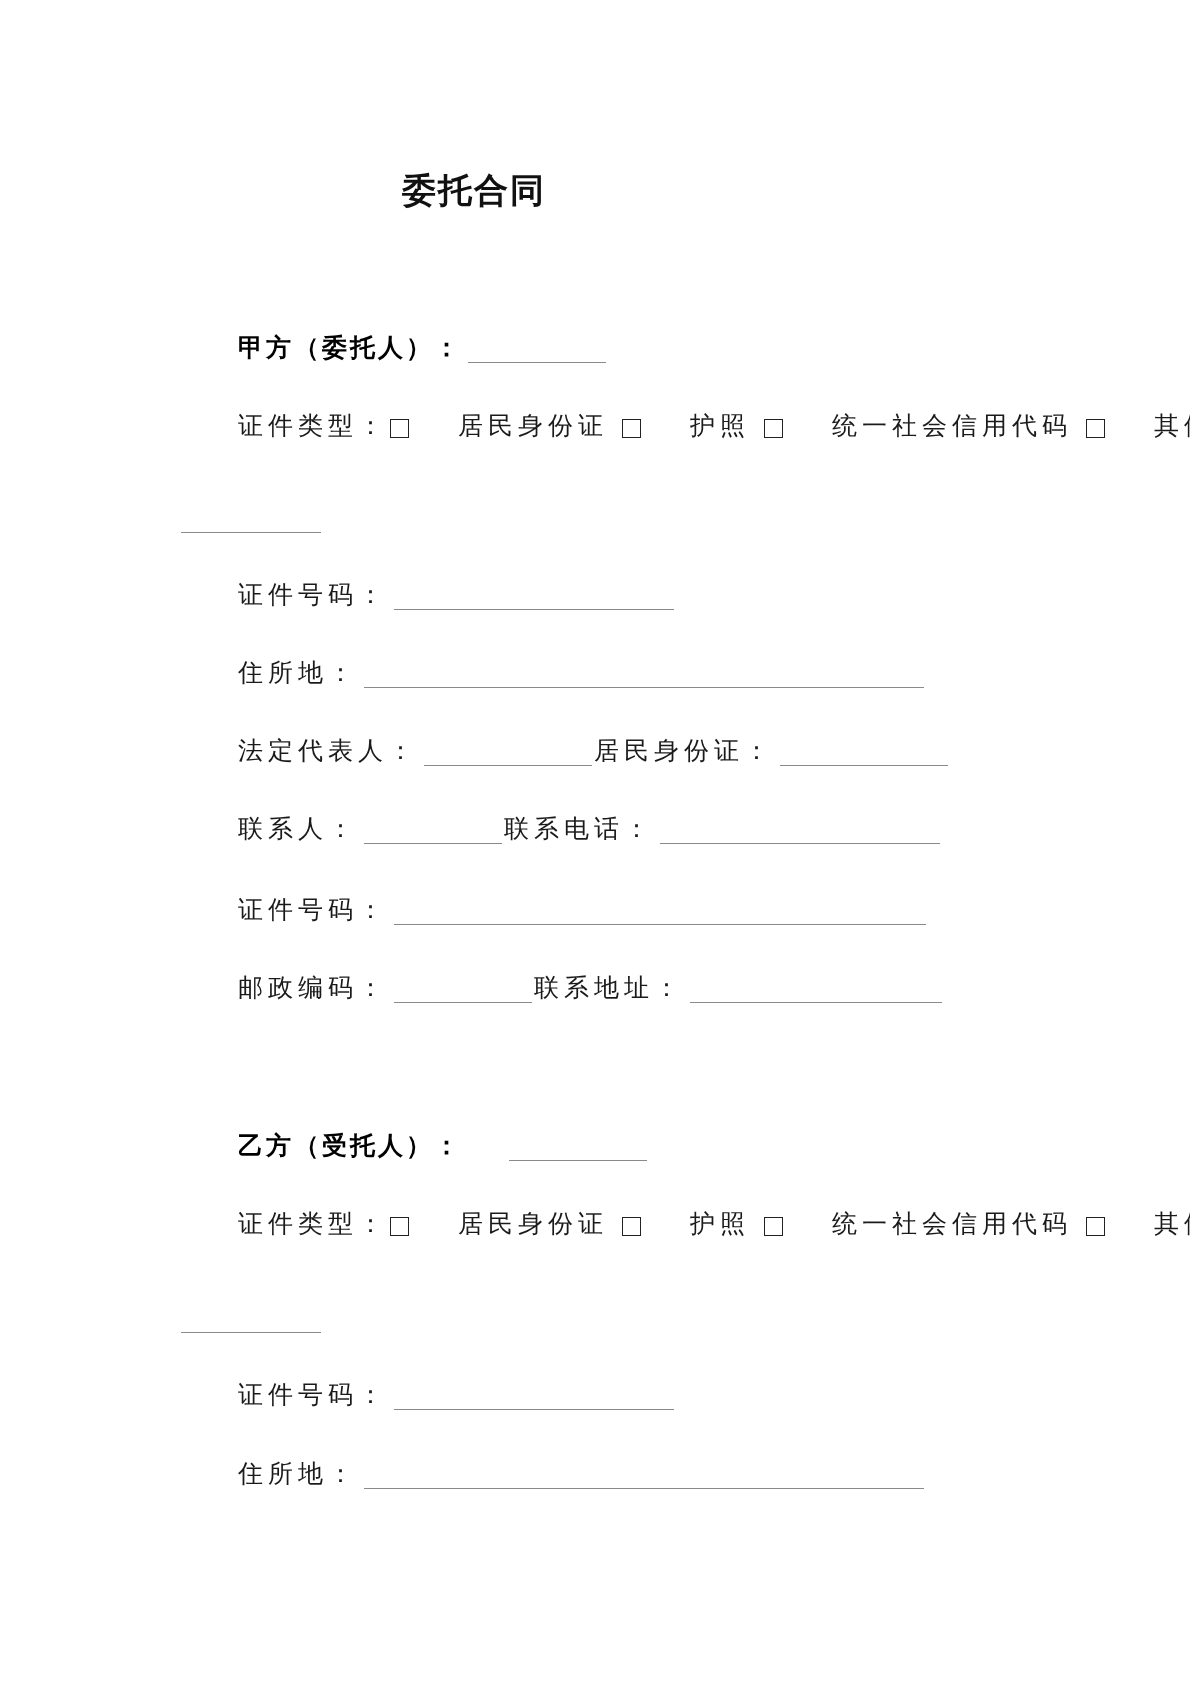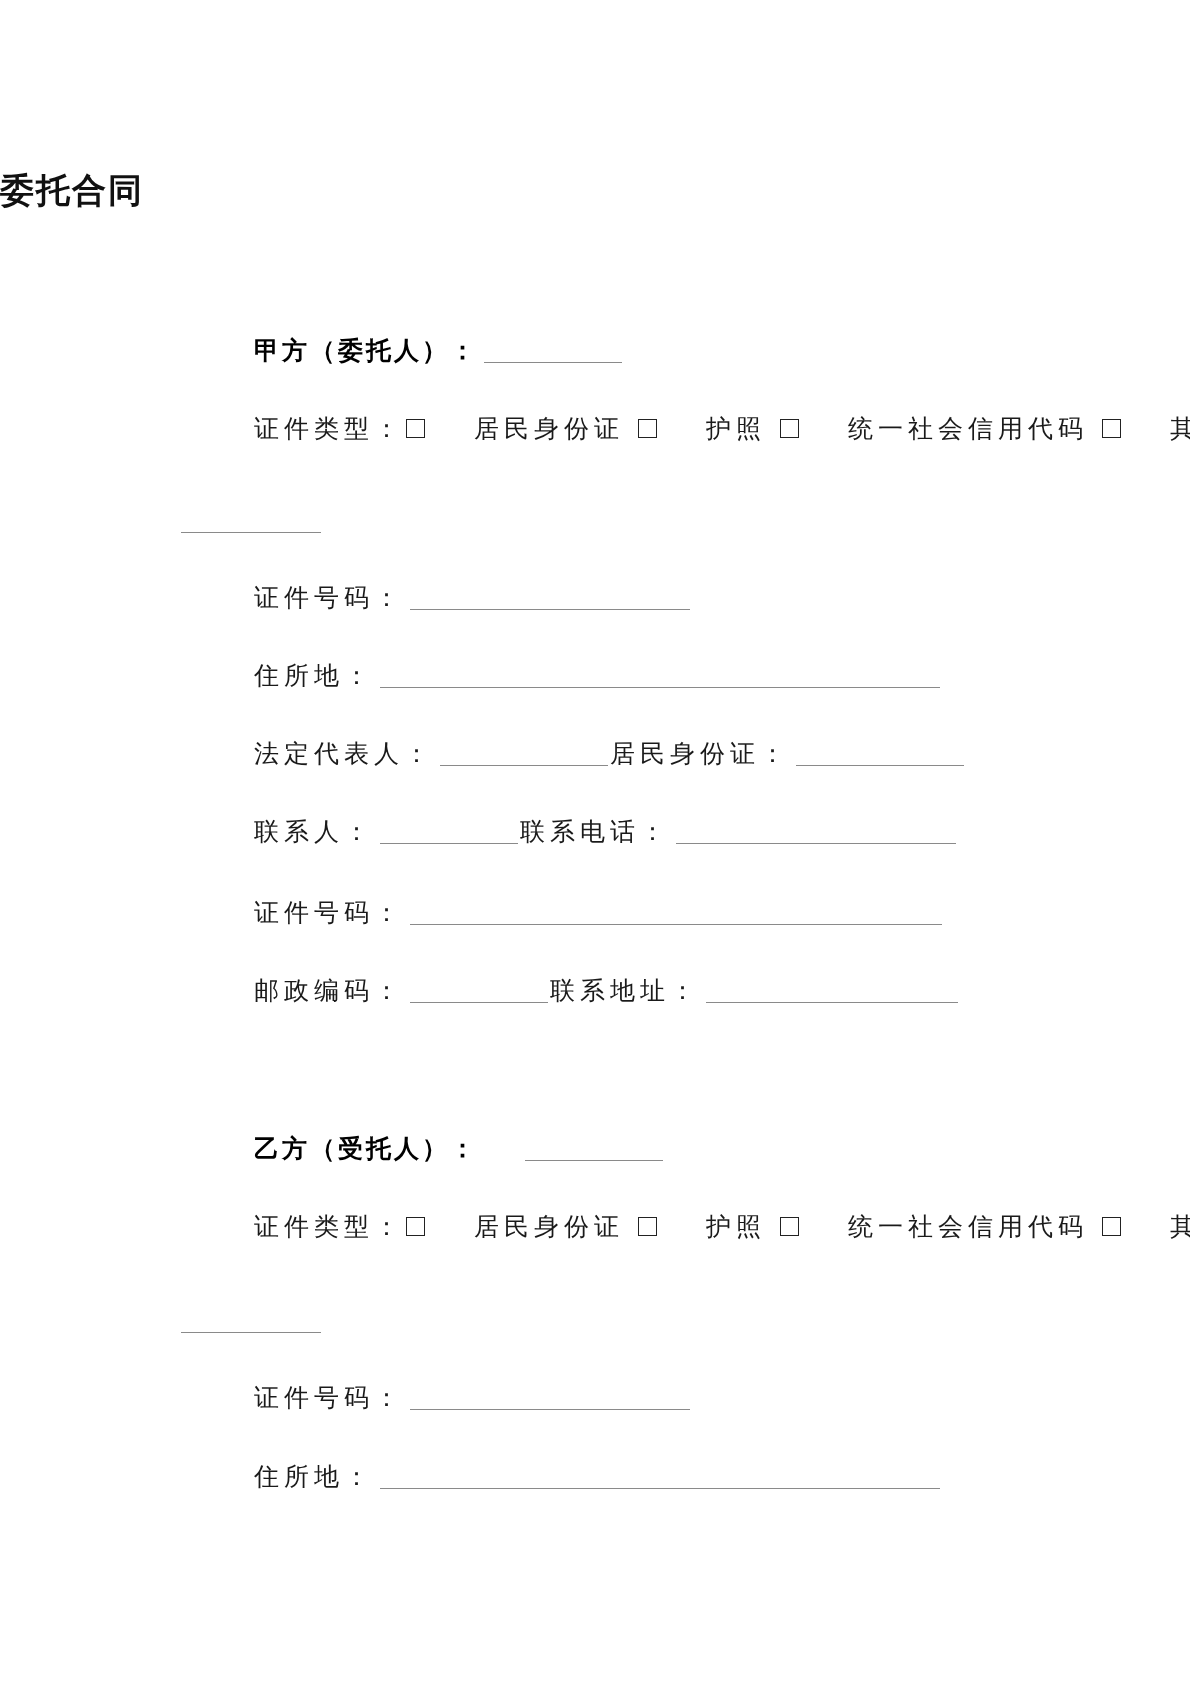--- a/index.html
+++ b/index.html
@@ -3,28 +3,28 @@
 <meta charset="utf-8">
 <style>
   html, body { margin: 0; padding: 0; background: #ffffff; }
   body {
     width: 1190px; height: 1683px; position: relative; overflow: hidden;
     font-family: "DejaVu Serif", "Liberation Serif", serif;
     color: #111111;
   }
   .title {
     position: absolute; left: 0; width: 948px; top: 168px;
-    font-size: 34px; font-weight: bold; letter-spacing: 2px;
+    text-align: center; font-size: 34px; font-weight: bold; letter-spacing: 2px;
     font-family: "DejaVu Sans", sans-serif;
   }
   .row {
-    position: absolute; left: 254px; height: 34px; line-height: 34px;
+    position: absolute; left: 238px; height: 34px; line-height: 34px;
     font-size: 25px; letter-spacing: 5px; white-space: nowrap;
     display: flex; align-items: flex-end;
-    font-family: Liberation Sans, sans-serif; font-weight: normal; color: #1a1a1a;
+    font-family: Liberation Mono, monospace; font-weight: normal; color: #1a1a1a;
   }
   .row.party { font-weight: bold; letter-spacing: 3px; color: #000; }
   .blank {
     display: inline-block; height: 28px; border-bottom: 1.5px solid #8a8a8a;
     margin-bottom: 4px; margin-left: 6px;
   }
   .chk {
     display: inline-block; width: 19px; height: 19px; border: 1.5px solid #222;
     margin: 0 2px 7px 2px; box-sizing: border-box; vertical-align: middle;
   }

